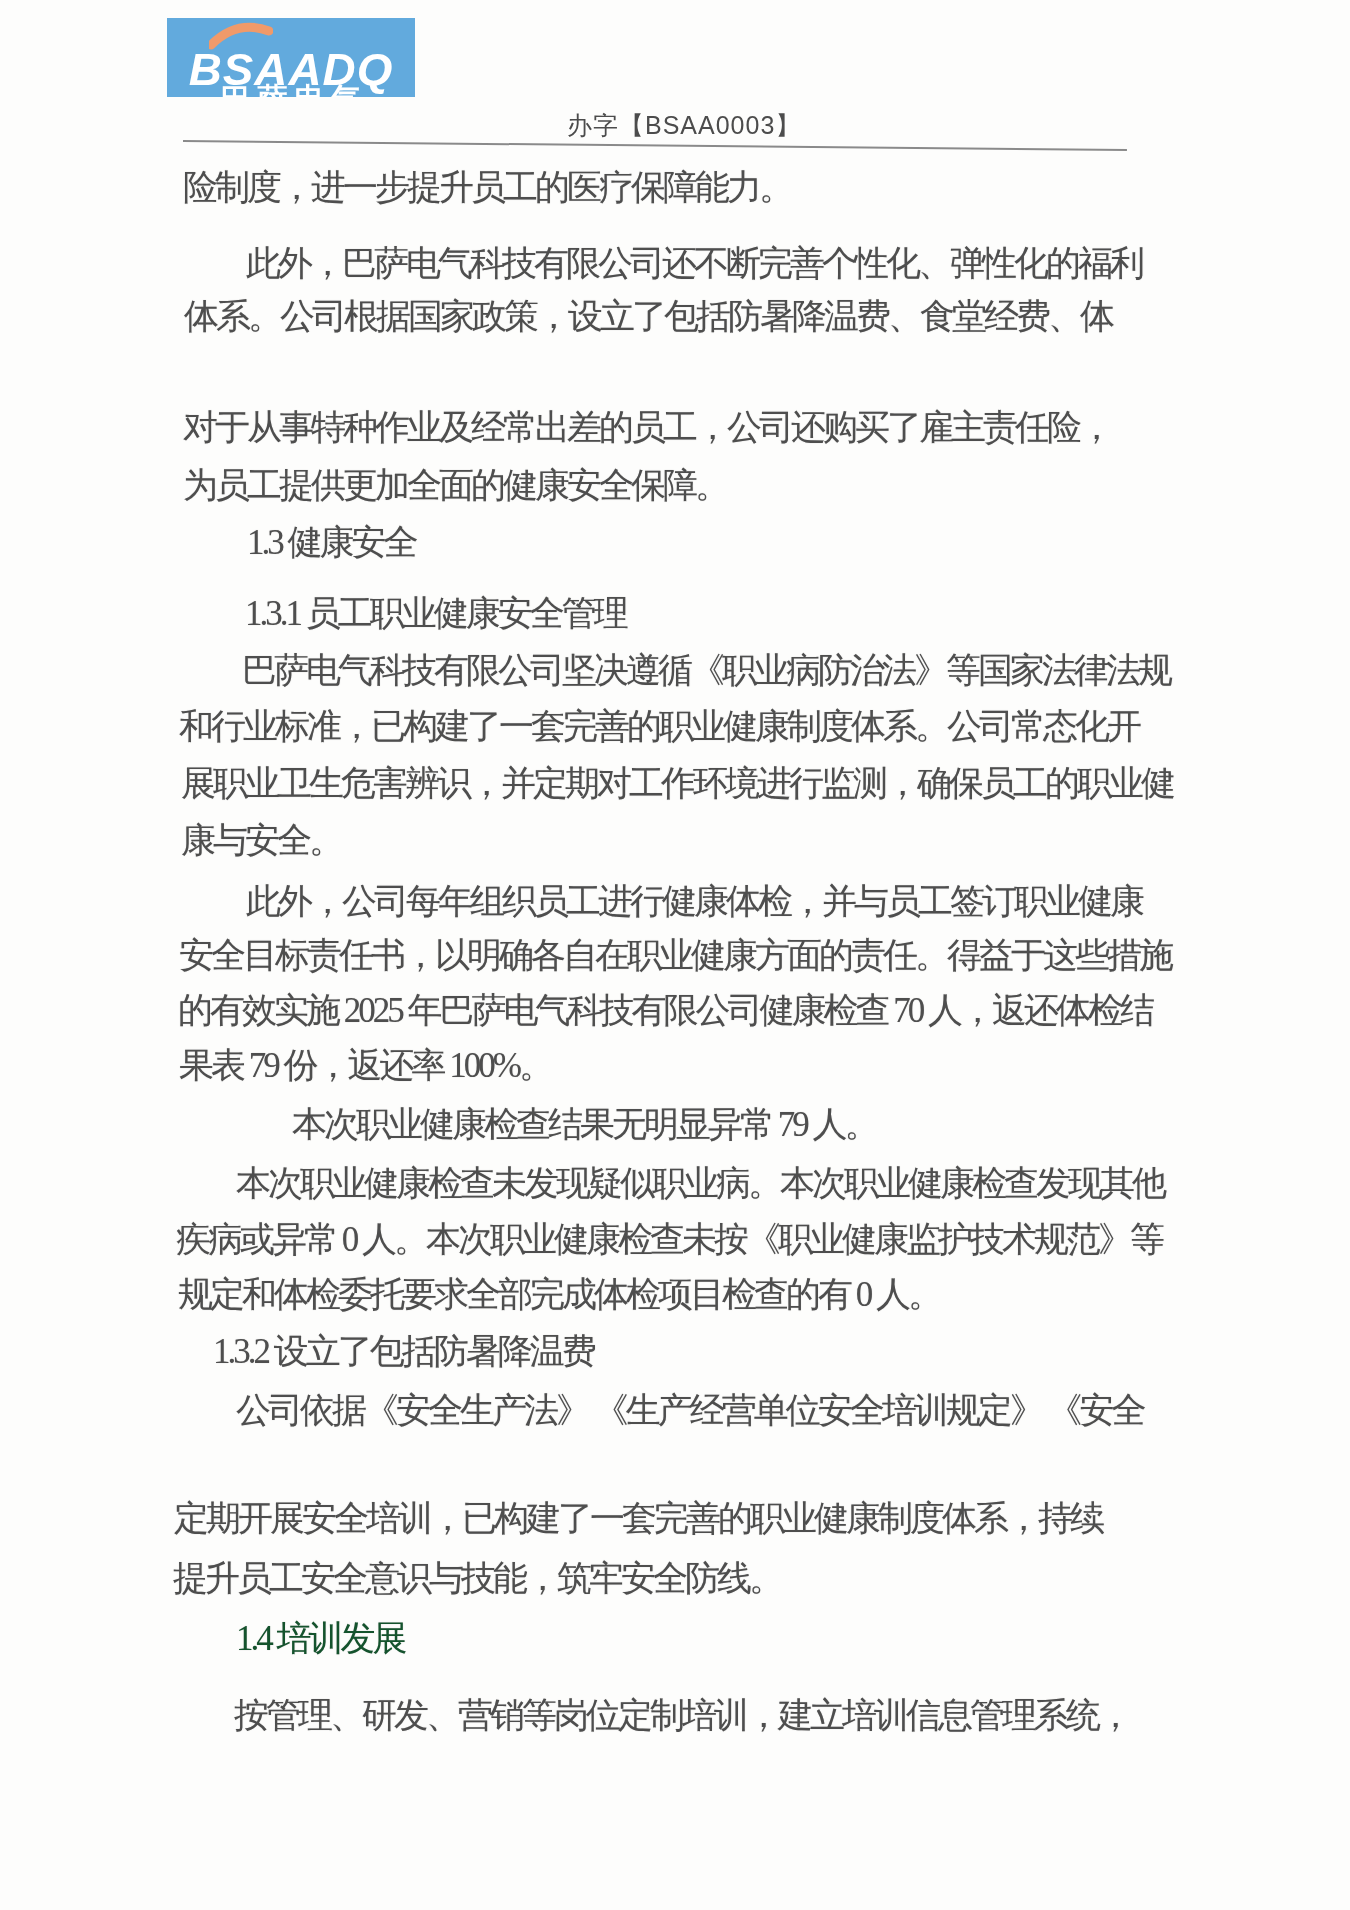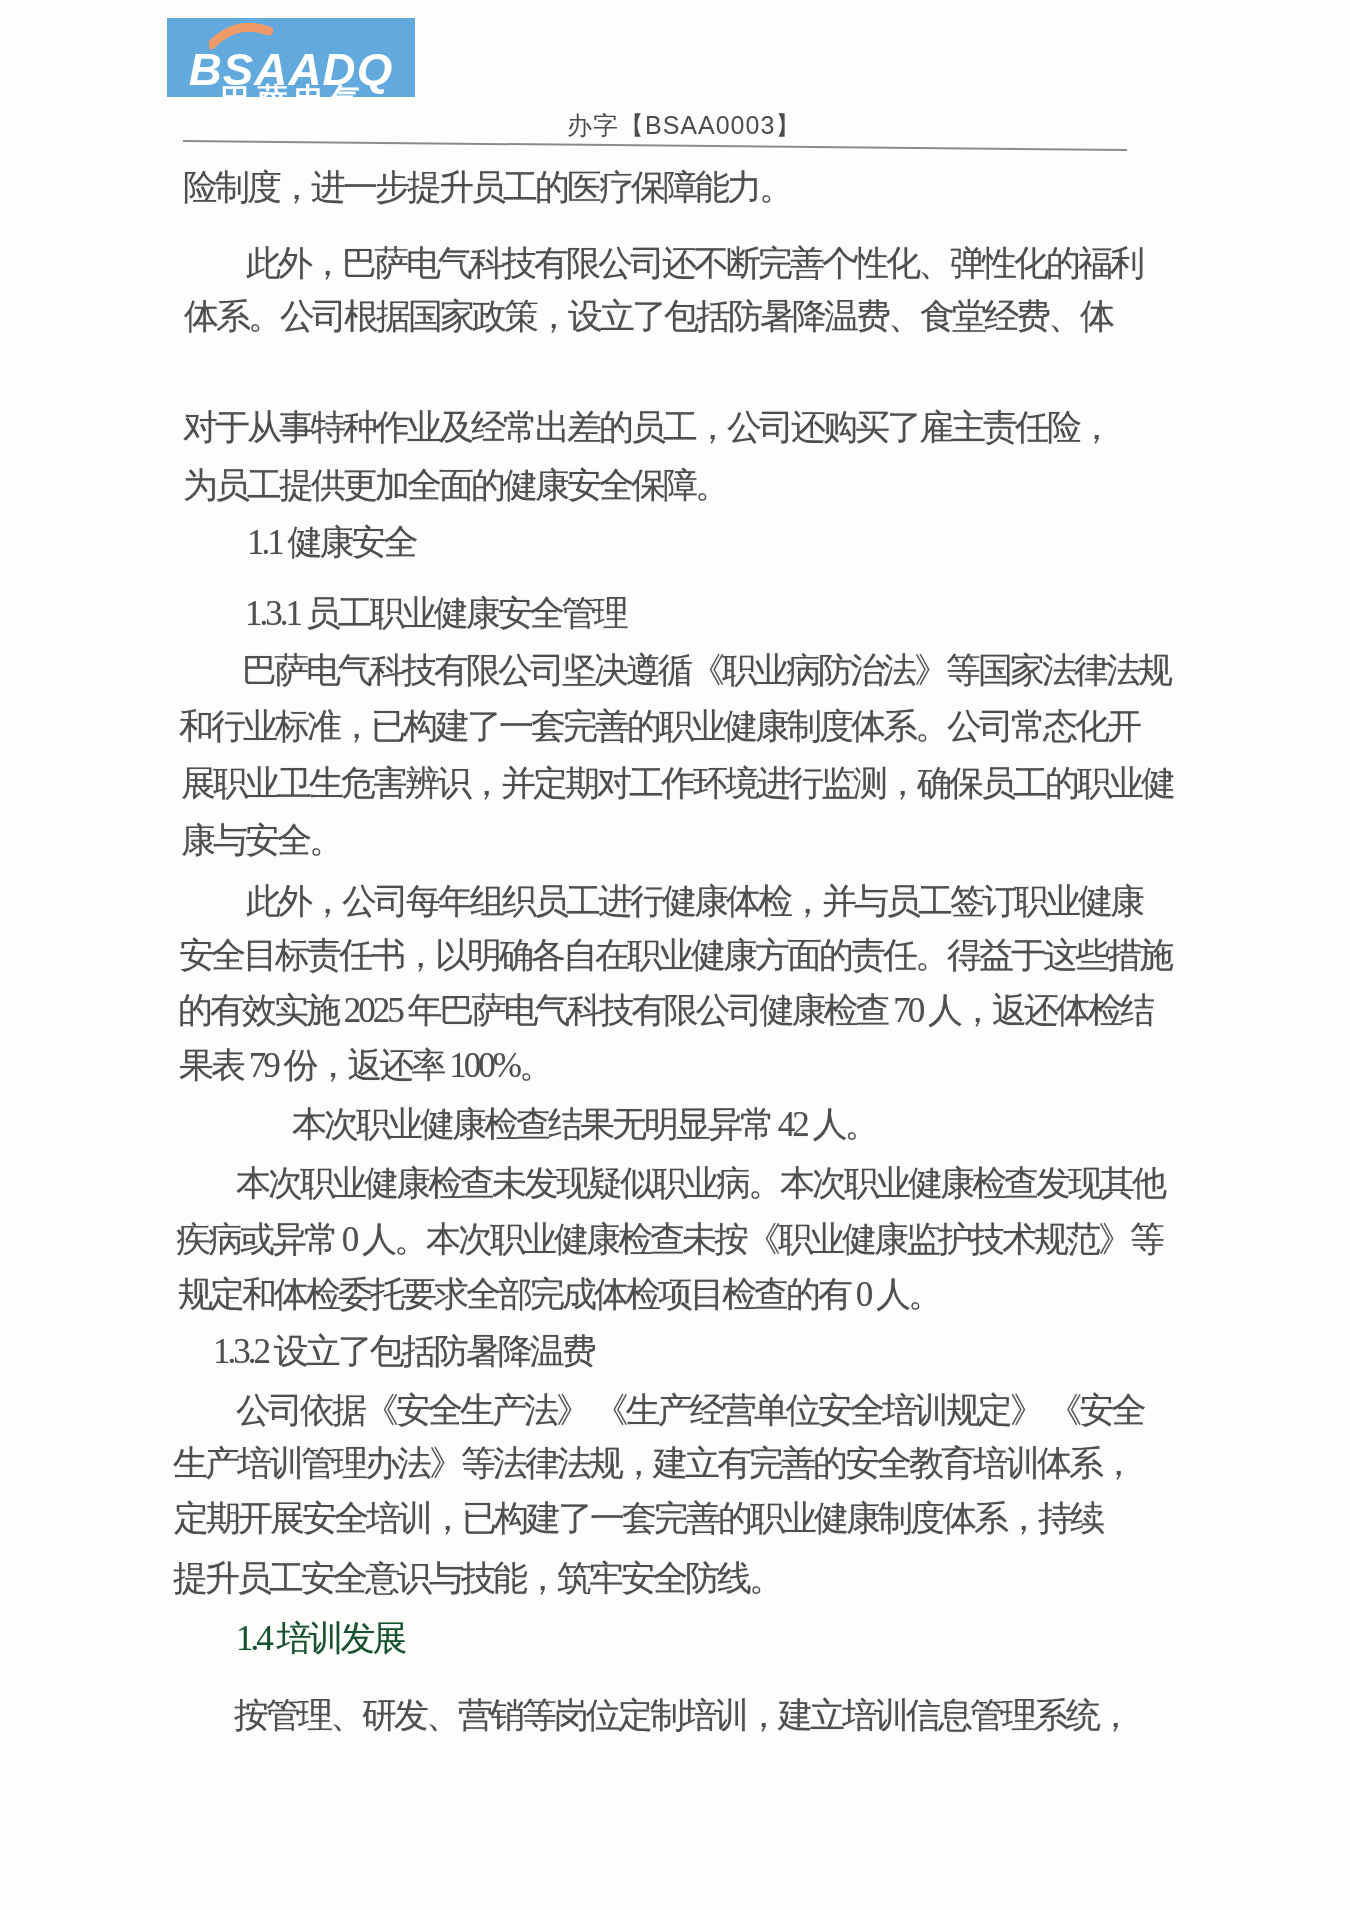--- a/index.html
+++ b/index.html
@@ -72,35 +72,34 @@
 
   <div class="doc-number">办字【BSAA0003】</div>
 
   <div class="divider" id="divider" style="background: rgb(138, 138, 138);"></div>
 
   <div class="doc-line" style="left: 183px; top: 167px; color: rgb(78, 78, 78);">险制度，进一步提升员工的医疗保障能力。</div>
   <div class="doc-line" style="left: 246px; top: 243px; color: rgb(78, 78, 78);">此外，巴萨电气科技有限公司还不断完善个性化、弹性化的福利</div>
   <div class="doc-line" style="left: 184px; top: 296px; color: rgb(78, 78, 78);">体系。公司根据国家政策，设立了包括防暑降温费、食堂经费、体</div>
   <div class="doc-line" style="left: 183px; top: 407px; color: rgb(78, 78, 78);">对于从事特种作业及经常出差的员工，公司还购买了雇主责任险，</div>
   <div class="doc-line" style="left: 183px; top: 465px; color: rgb(78, 78, 78);">为员工提供更加全面的健康安全保障。</div>
-  <div class="doc-line" style="left: 247px; top: 522px; color: rgb(78, 78, 78);">1.1 健康安全</div>
+  <div class="doc-line" style="left: 247px; top: 522px; color: rgb(78, 78, 78);">1.3 健康安全</div>
   <div class="doc-line" style="left: 245px; top: 593px; color: rgb(78, 78, 78);">1.3.1 员工职业健康安全管理</div>
   <div class="doc-line" style="left: 242px; top: 650px; color: rgb(78, 78, 78);">巴萨电气科技有限公司坚决遵循《职业病防治法》等国家法律法规</div>
   <div class="doc-line" style="left: 179px; top: 706px; color: rgb(78, 78, 78);">和行业标准，已构建了一套完善的职业健康制度体系。公司常态化开</div>
   <div class="doc-line" style="left: 181px; top: 763px; color: rgb(78, 78, 78);">展职业卫生危害辨识，并定期对工作环境进行监测，确保员工的职业健</div>
   <div class="doc-line" style="left: 181px; top: 820px; color: rgb(78, 78, 78);">康与安全。</div>
   <div class="doc-line" style="left: 246px; top: 881px; color: rgb(78, 78, 78);">此外，公司每年组织员工进行健康体检，并与员工签订职业健康</div>
   <div class="doc-line" style="left: 179px; top: 935px; color: rgb(78, 78, 78);">安全目标责任书，以明确各自在职业健康方面的责任。得益于这些措施</div>
   <div class="doc-line" style="left: 178px; top: 990px; color: rgb(78, 78, 78);">的有效实施 2025 年巴萨电气科技有限公司健康检查 70 人，返还体检结</div>
   <div class="doc-line" style="left: 179px; top: 1045px; color: rgb(78, 78, 78);">果表 79 份，返还率 100%。</div>
-  <div class="doc-line" style="left: 292px; top: 1104px; color: rgb(78, 78, 78);">本次职业健康检查结果无明显异常 42 人。</div>
+  <div class="doc-line" style="left: 292px; top: 1104px; color: rgb(78, 78, 78);">本次职业健康检查结果无明显异常 79 人。</div>
   <div class="doc-line" style="left: 236px; top: 1163px; color: rgb(78, 78, 78);">本次职业健康检查未发现疑似职业病。本次职业健康检查发现其他</div>
   <div class="doc-line" style="left: 176px; top: 1219px; color: rgb(78, 78, 78);">疾病或异常 0 人。本次职业健康检查未按《职业健康监护技术规范》等</div>
   <div class="doc-line" style="left: 178px; top: 1274px; color: rgb(78, 78, 78);">规定和体检委托要求全部完成体检项目检查的有 0 人。</div>
   <div class="doc-line" style="left: 213px; top: 1331px; color: rgb(78, 78, 78);">1.3.2 设立了包括防暑降温费</div>
   <div class="doc-line" style="left: 236px; top: 1390px; color: rgb(78, 78, 78);">公司依据《安全生产法》 《生产经营单位安全培训规定》 《安全</div>
-  <div class="doc-line" style="left: 173px; top: 1443px; color: rgb(78, 78, 78);">生产培训管理办法》等法律法规，建立有完善的安全教育培训体系，</div>
   <div class="doc-line" style="left: 174px; top: 1498px; color: rgb(78, 78, 78);">定期开展安全培训，已构建了一套完善的职业健康制度体系，持续</div>
   <div class="doc-line" style="left: 173px; top: 1558px; color: rgb(78, 78, 78);">提升员工安全意识与技能，筑牢安全防线。</div>
   <div class="doc-line" style="left: 236px; top: 1618px; color: #14532d;">1.4 培训发展</div>
   <div class="doc-line" style="left: 234px; top: 1695px; color: rgb(78, 78, 78);">按管理、研发、营销等岗位定制培训，建立培训信息管理系统，</div>
 
 </div>
 
 </body></html>

